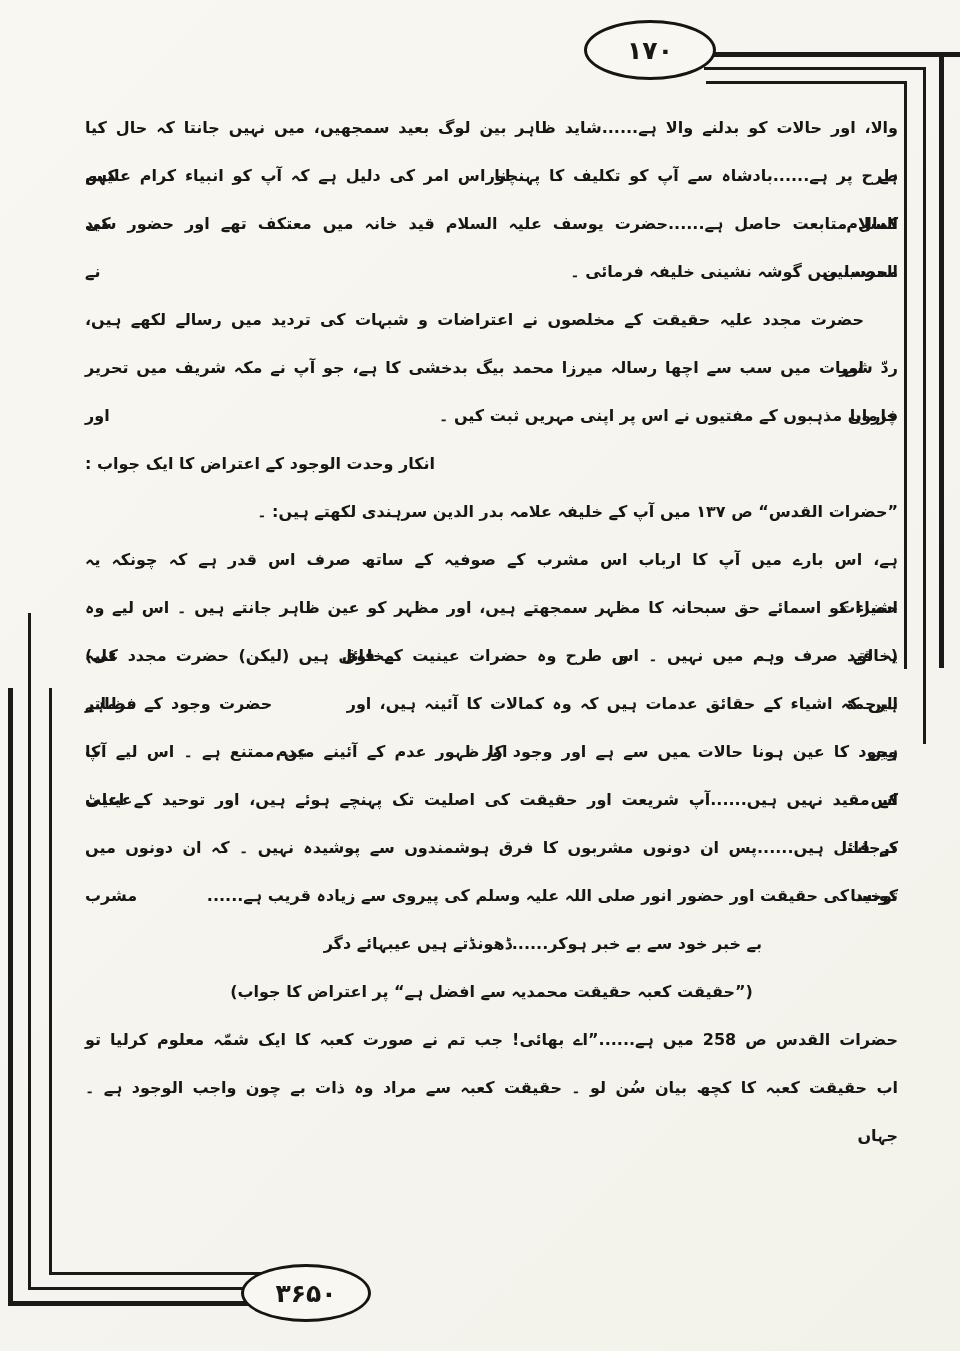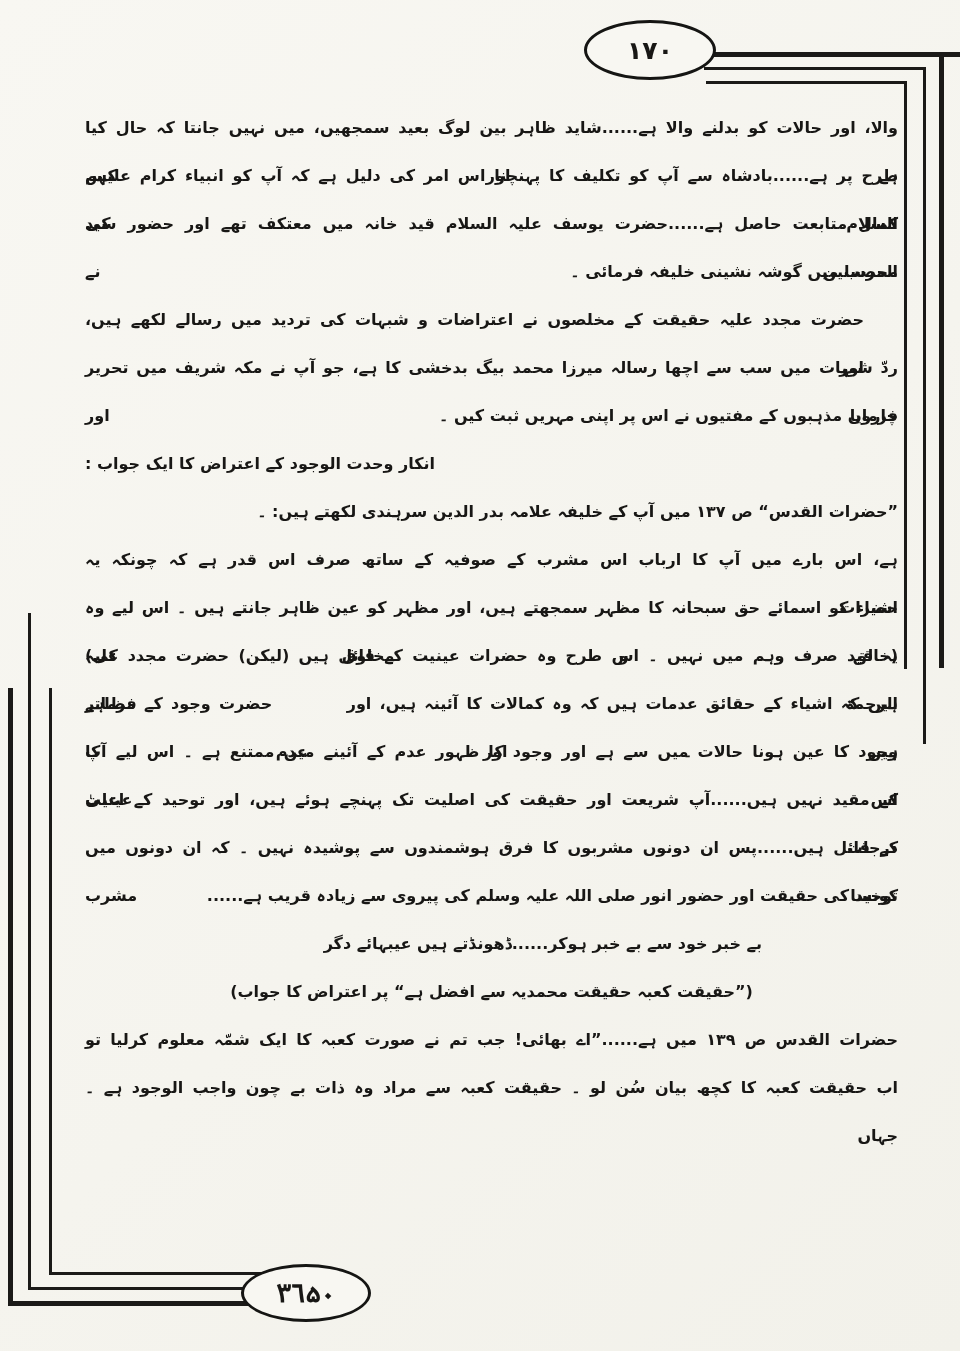--- a/index.html
+++ b/index.html
@@ -37,21 +37,21 @@
   .cartouche {
     position: absolute;
     border: 3px solid #151513;
     border-radius: 50%;
     background: #f8f7f2;
     display: flex; align-items: center; justify-content: center;
     font-size: 25px; font-weight: bold;
     z-index: 3;
   }
   .cartouche.top    { left: 584px; top: 20px;   width: 126px; height: 54px; }
-  .cartouche.bottom { left: 241px; top: 1264px; width: 124px; height: 52px; font-family: Liberation Serif, serif; }
+  .cartouche.bottom { left: 241px; top: 1264px; width: 124px; height: 52px; }
   
   .textblock {
     position: absolute;
     top: 104px; right: 62px;
     width: 813px;
     direction: rtl;
     z-index: 2;
   }
   .tline {
     font-size: 16px;
@@ -121,21 +121,21 @@
       <div class="tline j">کے مقید نہیں ہیں......آپ شریعت اور حقیقت کی اصلیت تک پہنچے ہوئے ہیں، اور توحید کے اعلیٰ درجات</div>
       <div class="tline j">کے قائل ہیں......پس ان دونوں مشربوں کا فرق ہوشمندوں سے پوشیدہ نہیں ۔ کہ ان دونوں میں کونسا مشرب</div>
       <div class="tline r">توحید کی حقیقت اور حضور انور صلی اللہ علیہ وسلم کی پیروی سے زیادہ قریب ہے......</div>
     </div>
 
     <div class="tline verse">بے خبر خود سے بے خبر ہوکر......ڈھونڈتے ہیں عیبہائے دگر</div>
 
     <div class="tline h2">(”حقیقت کعبہ حقیقت محمدیہ سے افضل ہے“ پر اعتراض کا جواب)</div>
 
     <div>
-      <div class="tline j">حضرات القدس ص ۱۳۹ میں ہے......”اے بھائی! جب تم نے صورت کعبہ کا ایک شمّہ معلوم کرلیا تو</div>
+      <div class="tline j">حضرات القدس ص 258 میں ہے......”اے بھائی! جب تم نے صورت کعبہ کا ایک شمّہ معلوم کرلیا تو</div>
       <div class="tline j">اب حقیقت کعبہ کا کچھ بیان سُن لو ۔ حقیقت کعبہ سے مراد وہ ذات بے چون واجب الوجود ہے ۔ جہاں</div>
     </div>
 
   </div>
 
   <div class="cartouche bottom">
     <span>۳۶۵۰</span>
   </div>
 
 </div>

